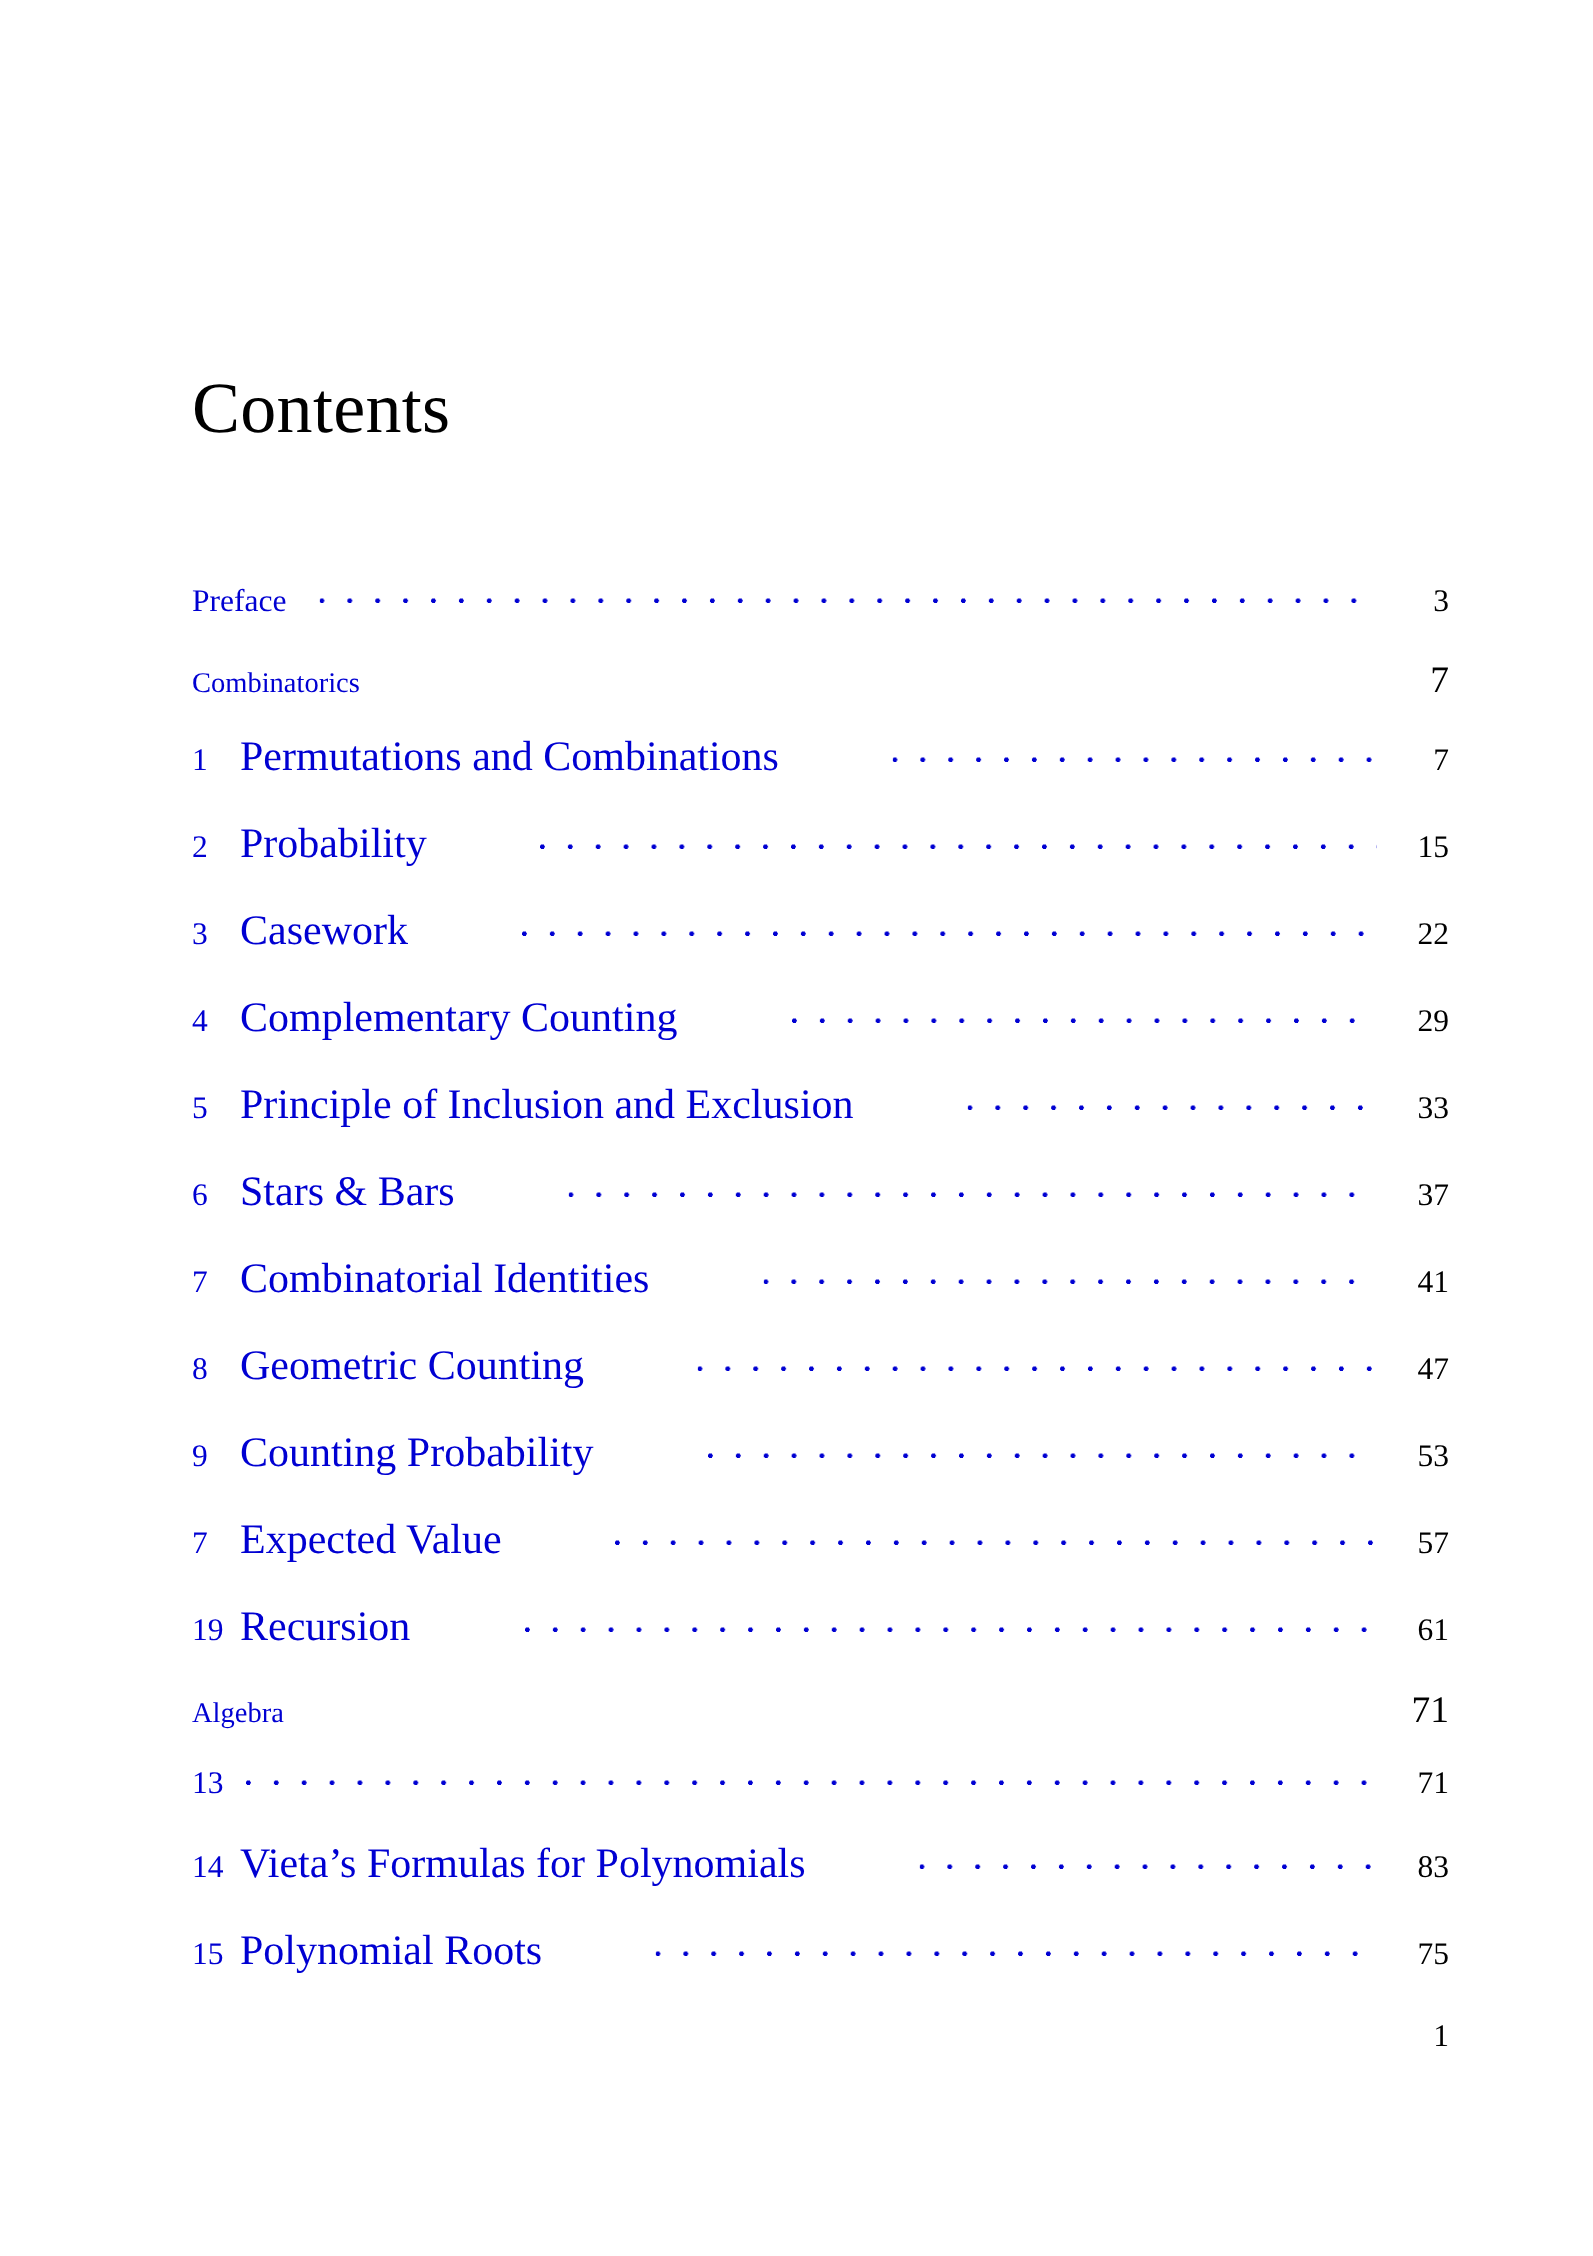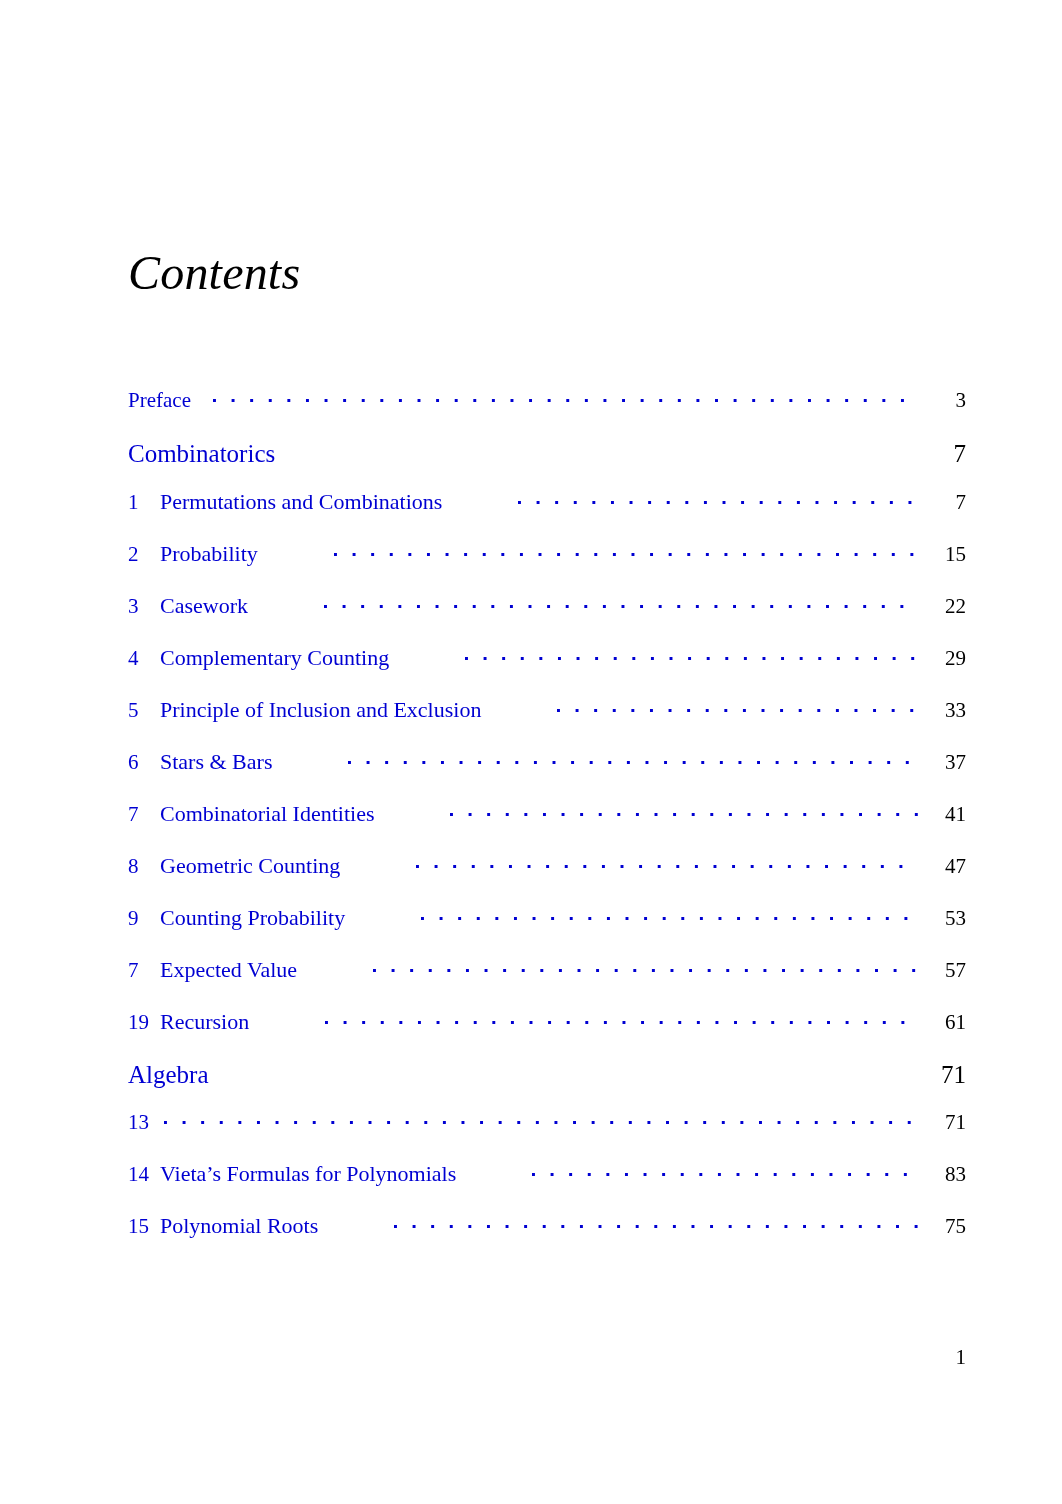--- a/index.html
+++ b/index.html
@@ -18,21 +18,20 @@
 
   .toc-title {
     position: absolute;
     left: 128px;
     top: 249px;
     font-size: 48px;
     line-height: 1;
     color: #000000;
     letter-spacing: 0.2px;
     white-space: nowrap;
-    font-style: italic;
   }
 
   .toc-body {
     position: absolute;
     left: 128px;
     top: 388px;
     width: 838px;
   }
 
   
@@ -52,21 +51,21 @@
     white-space: nowrap;
     padding-right: 18px;
   }
 
   
   .row-part {
     margin-top: 20px;
     margin-bottom: 21px;
   }
   .row-part .title {
-    font-size: 25px;
+    font-size: 19px;
     color: #0000d2;
     white-space: nowrap;
   }
   .row-part .pageno {
     font-size: 25px;
     color: #000000;
   }
   .row-part .leader {
     flex: 1 1 auto;
   }
@@ -76,21 +75,21 @@
     margin-bottom: 26px;
   }
   .row-chapter .num {
     flex: 0 0 auto;
     min-width: 32px;
     font-size: 21px;
     color: #0000d2;
     white-space: nowrap;
   }
   .row-chapter .title {
-    font-size: 22px;
+    font-size: 28px;
     color: #0000d2;
     white-space: nowrap;
     padding-right: 72px;
   }
 
   
   .leader {
     flex: 1 1 auto;
     position: relative;
     height: 1em;

